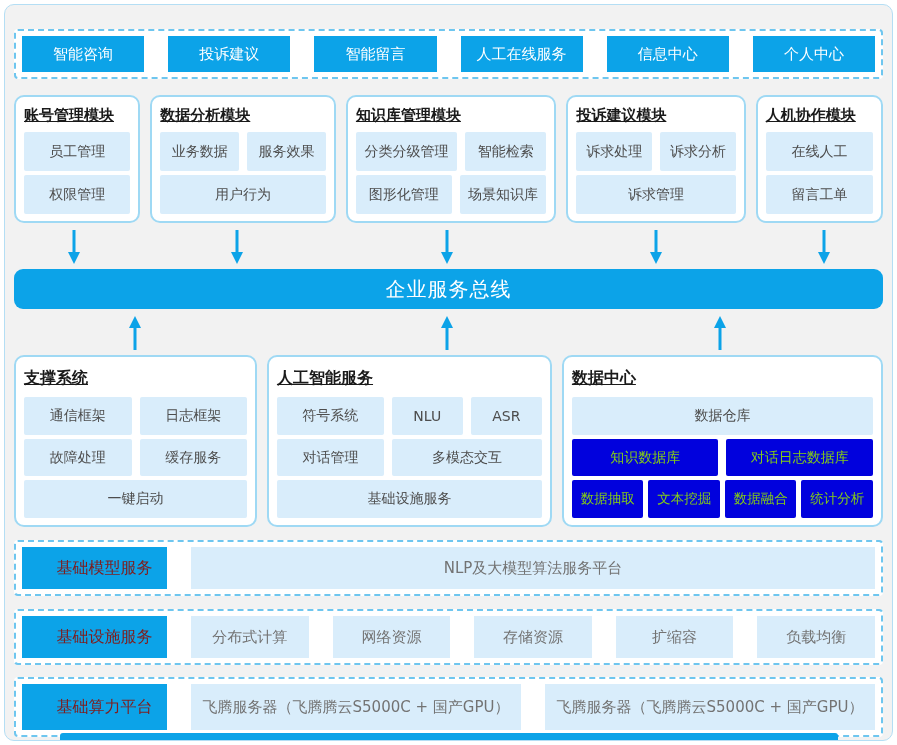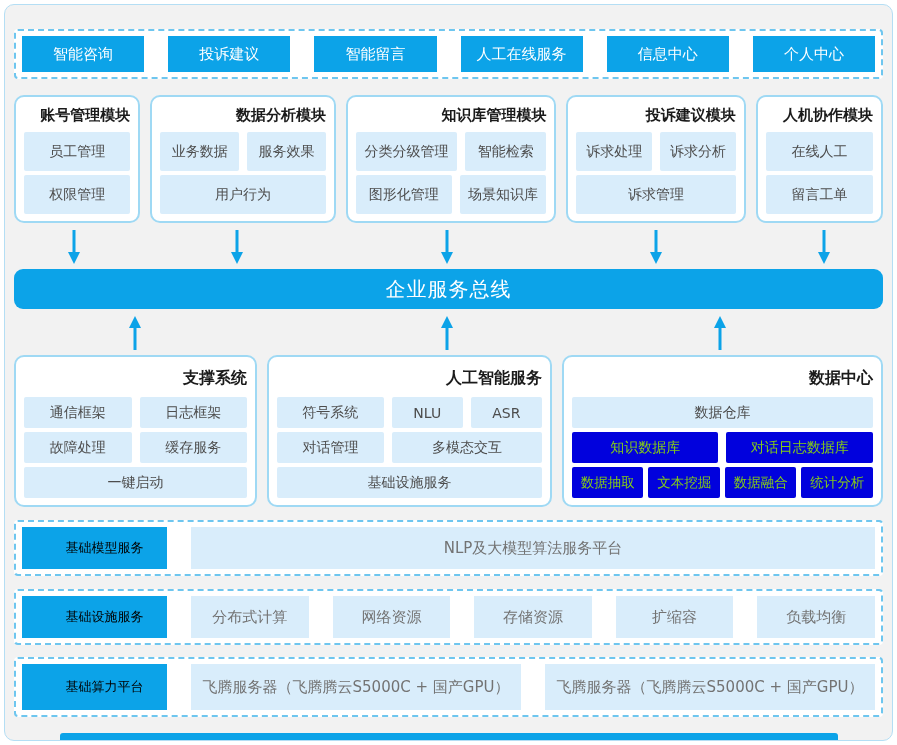--- a/index.html
+++ b/index.html
@@ -32,31 +32,31 @@
     flex:1 0 0;
     background:#0ca3e8;
     color:#ffffff;
     font-size:15px;
     display:flex; align-items:center; justify-content:center;
     cursor:pointer;
   }
   
   .boxes-row { display:flex; gap:10px; margin-top:16px; }
   .modules-row { height:128px; }
-  .systems-row { height:152px; margin-top:0; }
+  .systems-row { height:172px; margin-top:0; }
   .box {
     background:#ffffff;
     border:2px solid #9fd9f4;
     border-radius:10px;
     padding:3px 8px 7px 8px;
     display:flex; flex-direction:column;
   }
   .box-title {
-    text-align:right; font-weight:bold; color:#1a1a1a;
-    font-size:15px; padding:6px 0 7px 0; white-space:nowrap;
+    text-align:left; font-weight:bold; color:#1a1a1a;
+    font-size:15px; padding:6px 0 7px 0; white-space:nowrap;text-decoration:underline;
   }
   .systems-row .box-title { font-size:16px; padding:8px 0; }
   .box-body { display:flex; flex-direction:column; gap:4px; flex:1; }
   .brow { display:flex; gap:8px; flex:1; }
   .dc-bottom { gap:5px; }
   .cell {
     background:#d9edfb; color:#4d4d4d; font-size:14px;
     display:flex; align-items:center; justify-content:center;
     white-space:nowrap; border-radius:2px; flex:1 0 0;
   }
@@ -71,21 +71,21 @@
     height:40px; background:#0ca3e8; border-radius:9px;
     color:#ffffff; font-size:20px;
     display:flex; align-items:center; justify-content:center;
     letter-spacing:1px;
   }
   
   .layer { height:56px; margin-top:13px; align-items:stretch; }
   .layer-compute { height:60px; margin-top:12px; }
   .layer-label {
     flex:0 0 145px;
-    background:#0ca3e8; color:#000000; font-size:13px;
+    background:#0ca3e8; color:#7f1d1d; font-size:16px;
     display:flex; align-items:center; justify-content:center;
     white-space:nowrap;
     padding-left:20px;
   }
   .layer-item {
     flex:1 0 0;
     background:#d9edfb; color:#737373; font-size:15px;
     display:flex; align-items:center; justify-content:center;
     white-space:nowrap;
   }

